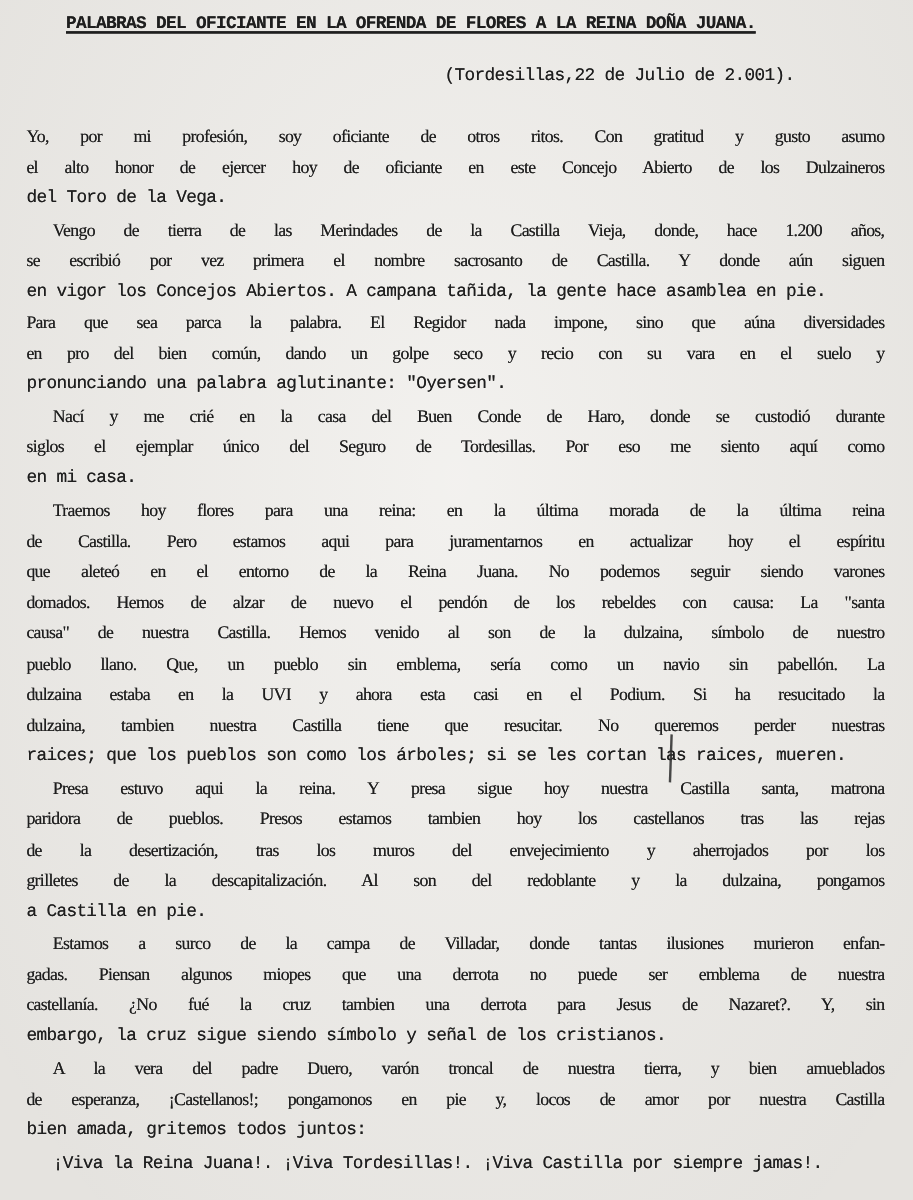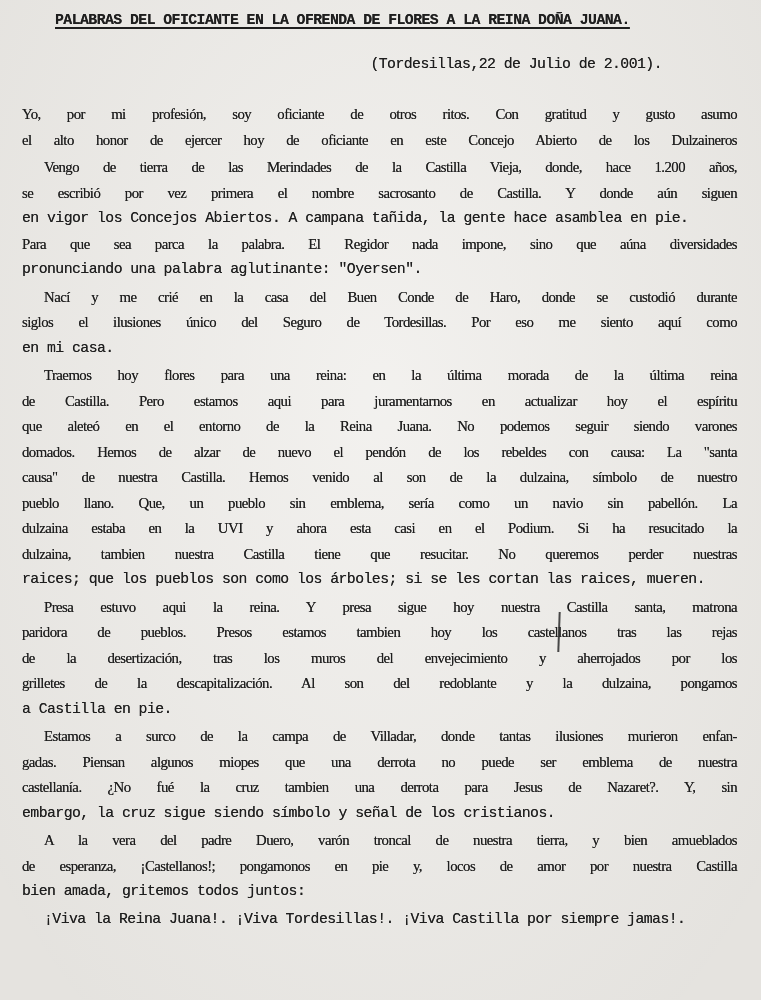--- a/index.html
+++ b/index.html
@@ -71,33 +71,35 @@
 
   <div class="title">PALABRAS DEL OFICIANTE EN LA OFRENDA DE FLORES A LA REINA DOÑA JUANA.</div>
 
   <div class="dateline">(Tordesillas,22 de Julio de 2.001).</div>
 
   <div class="body-block">
 
     <div class="para">
       <div class="ln jf">Yo, por mi profesión, soy oficiante de otros ritos. Con gratitud y gusto asumo</div>
       <div class="ln jf">el alto honor de ejercer hoy de oficiante en este Concejo Abierto de los Dulzaineros</div>
+      <div class="ln">del Toro de la Vega.</div>
     </div>
 
     <div class="para">
       <div class="ln jf ind">Vengo de tierra de las Merindades de la Castilla Vieja, donde, hace 1.200 años,</div>
       <div class="ln jf">se escribió por vez primera el nombre sacrosanto de Castilla. Y donde aún siguen</div>
       <div class="ln">en vigor los Concejos Abiertos. A campana tañida, la gente hace asamblea en pie.</div>
       <div class="ln jf">Para que sea parca la palabra. El Regidor nada impone, sino que aúna diversidades</div>
+      <div class="ln jf">en pro del bien común, dando un golpe seco y recio con su vara en el suelo y</div>
       <div class="ln">pronunciando una palabra aglutinante: "Oyersen".</div>
     </div>
 
     <div class="para">
       <div class="ln jf ind">Nací y me crié en la casa del Buen Conde de Haro, donde se custodió durante</div>
-      <div class="ln jf">siglos el ilusiones único del Seguro de Tordesillas. Por eso me siento aquí como</div>
+      <div class="ln jf">siglos el ejemplar único del Seguro de Tordesillas. Por eso me siento aquí como</div>
       <div class="ln">en mi casa.</div>
     </div>
 
     <div class="para">
       <div class="ln jf ind">Traemos hoy flores para una reina: en la última morada de la última reina</div>
       <div class="ln jf">de Castilla. Pero estamos aqui para juramentarnos en actualizar hoy el espíritu</div>
       <div class="ln jf">que aleteó en el entorno de la Reina Juana. No podemos seguir siendo varones</div>
       <div class="ln jf">domados. Hemos de alzar de nuevo el pendón de los rebeldes con causa: La "santa</div>
       <div class="ln jf">causa" de nuestra Castilla. Hemos venido al son de la dulzaina, símbolo de nuestro</div>
       <div class="ln jf">pueblo llano. Que, un pueblo sin emblema, sería como un navio sin pabellón. La</div>

